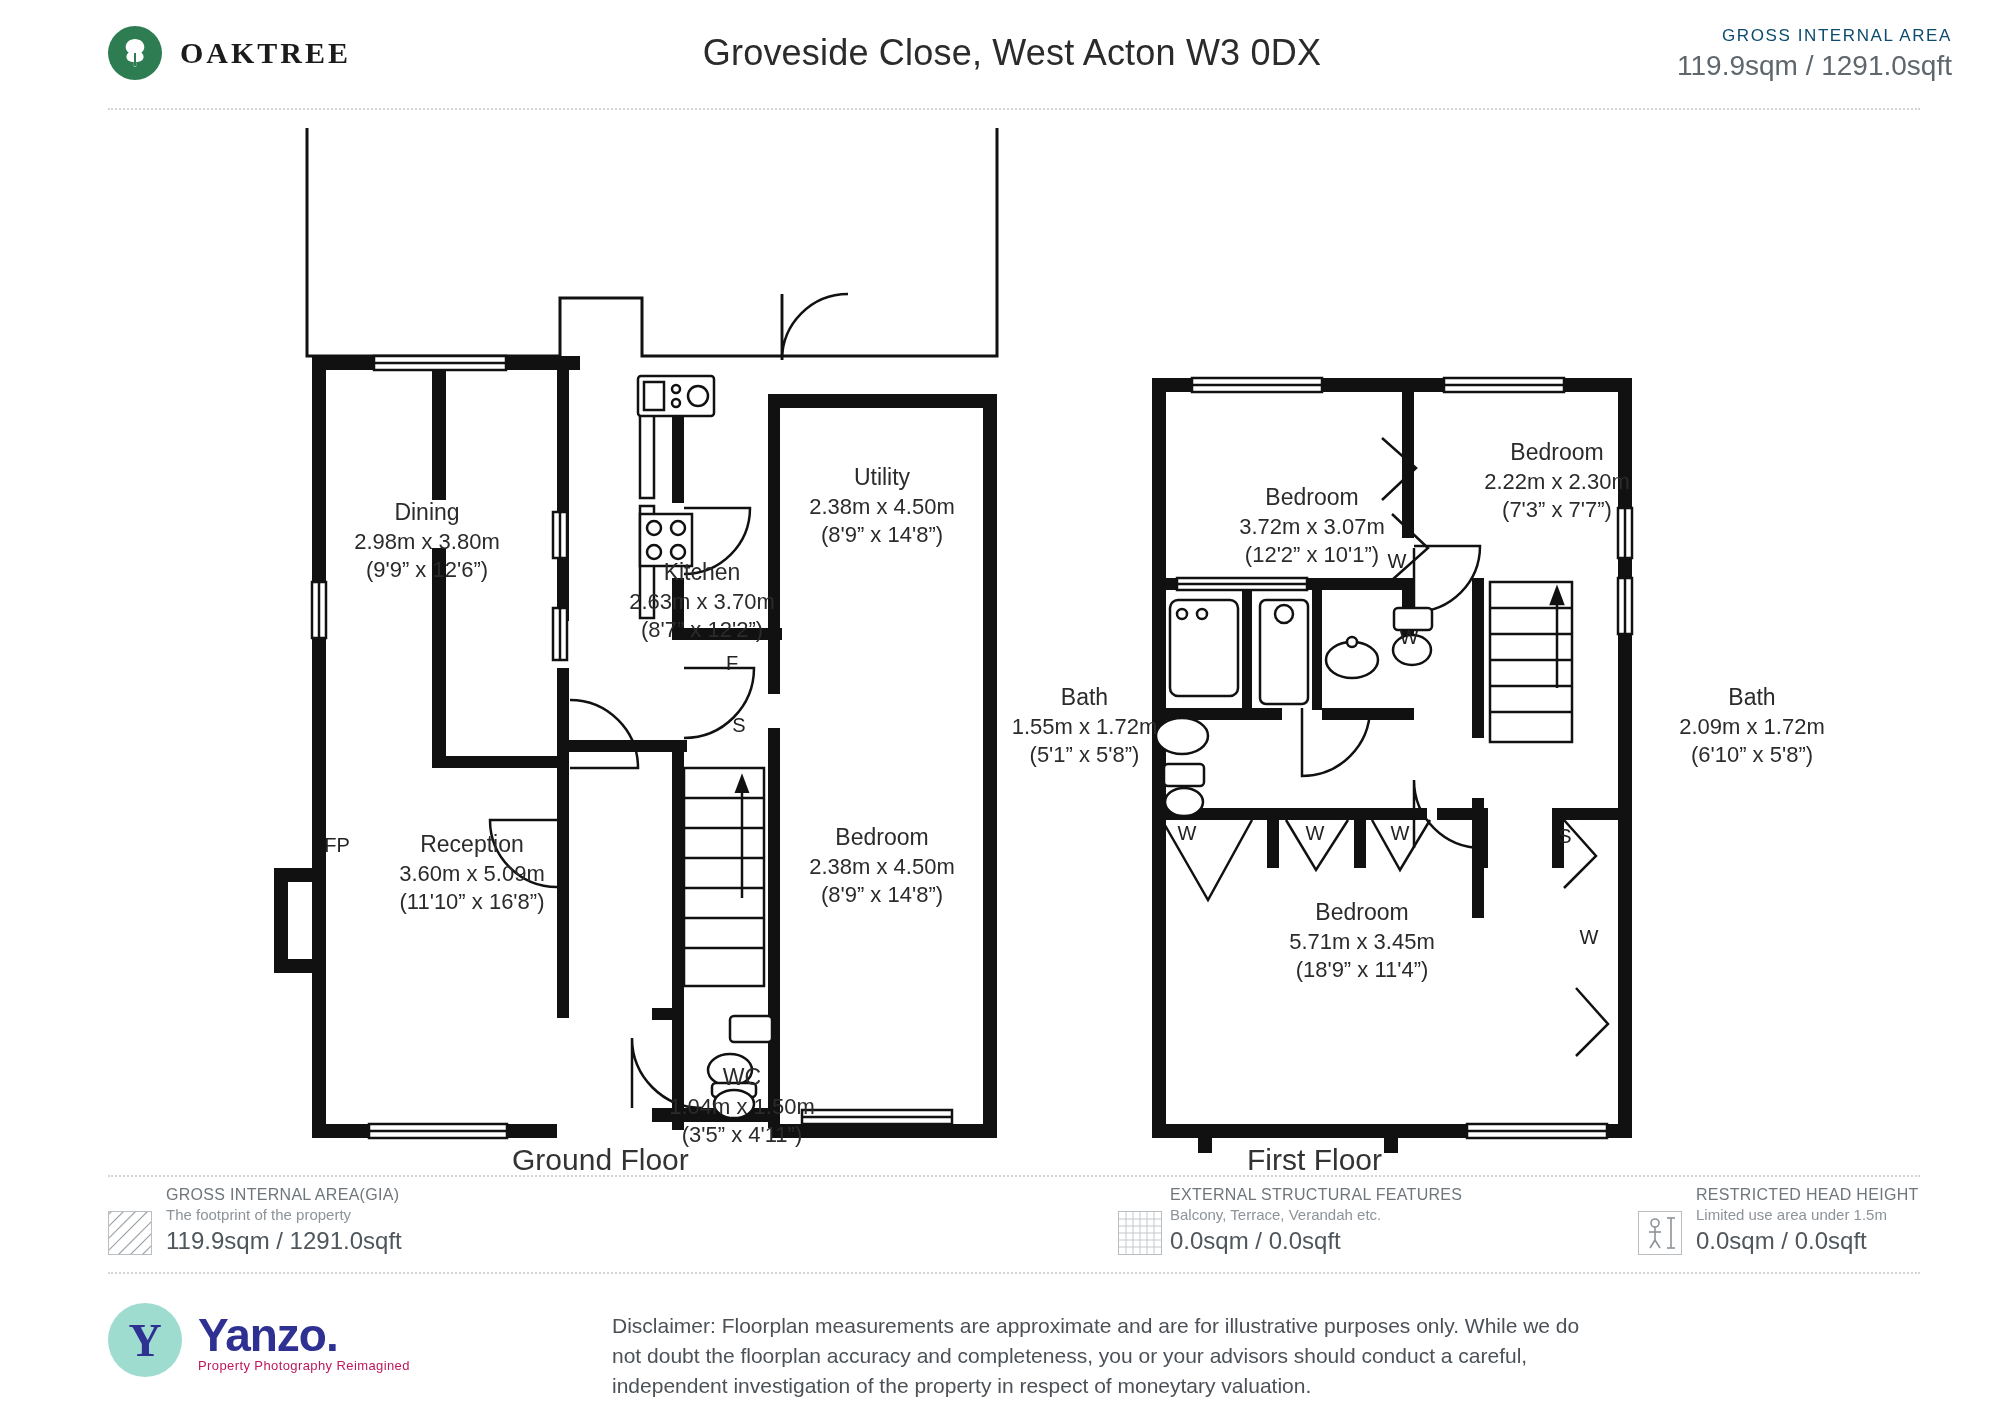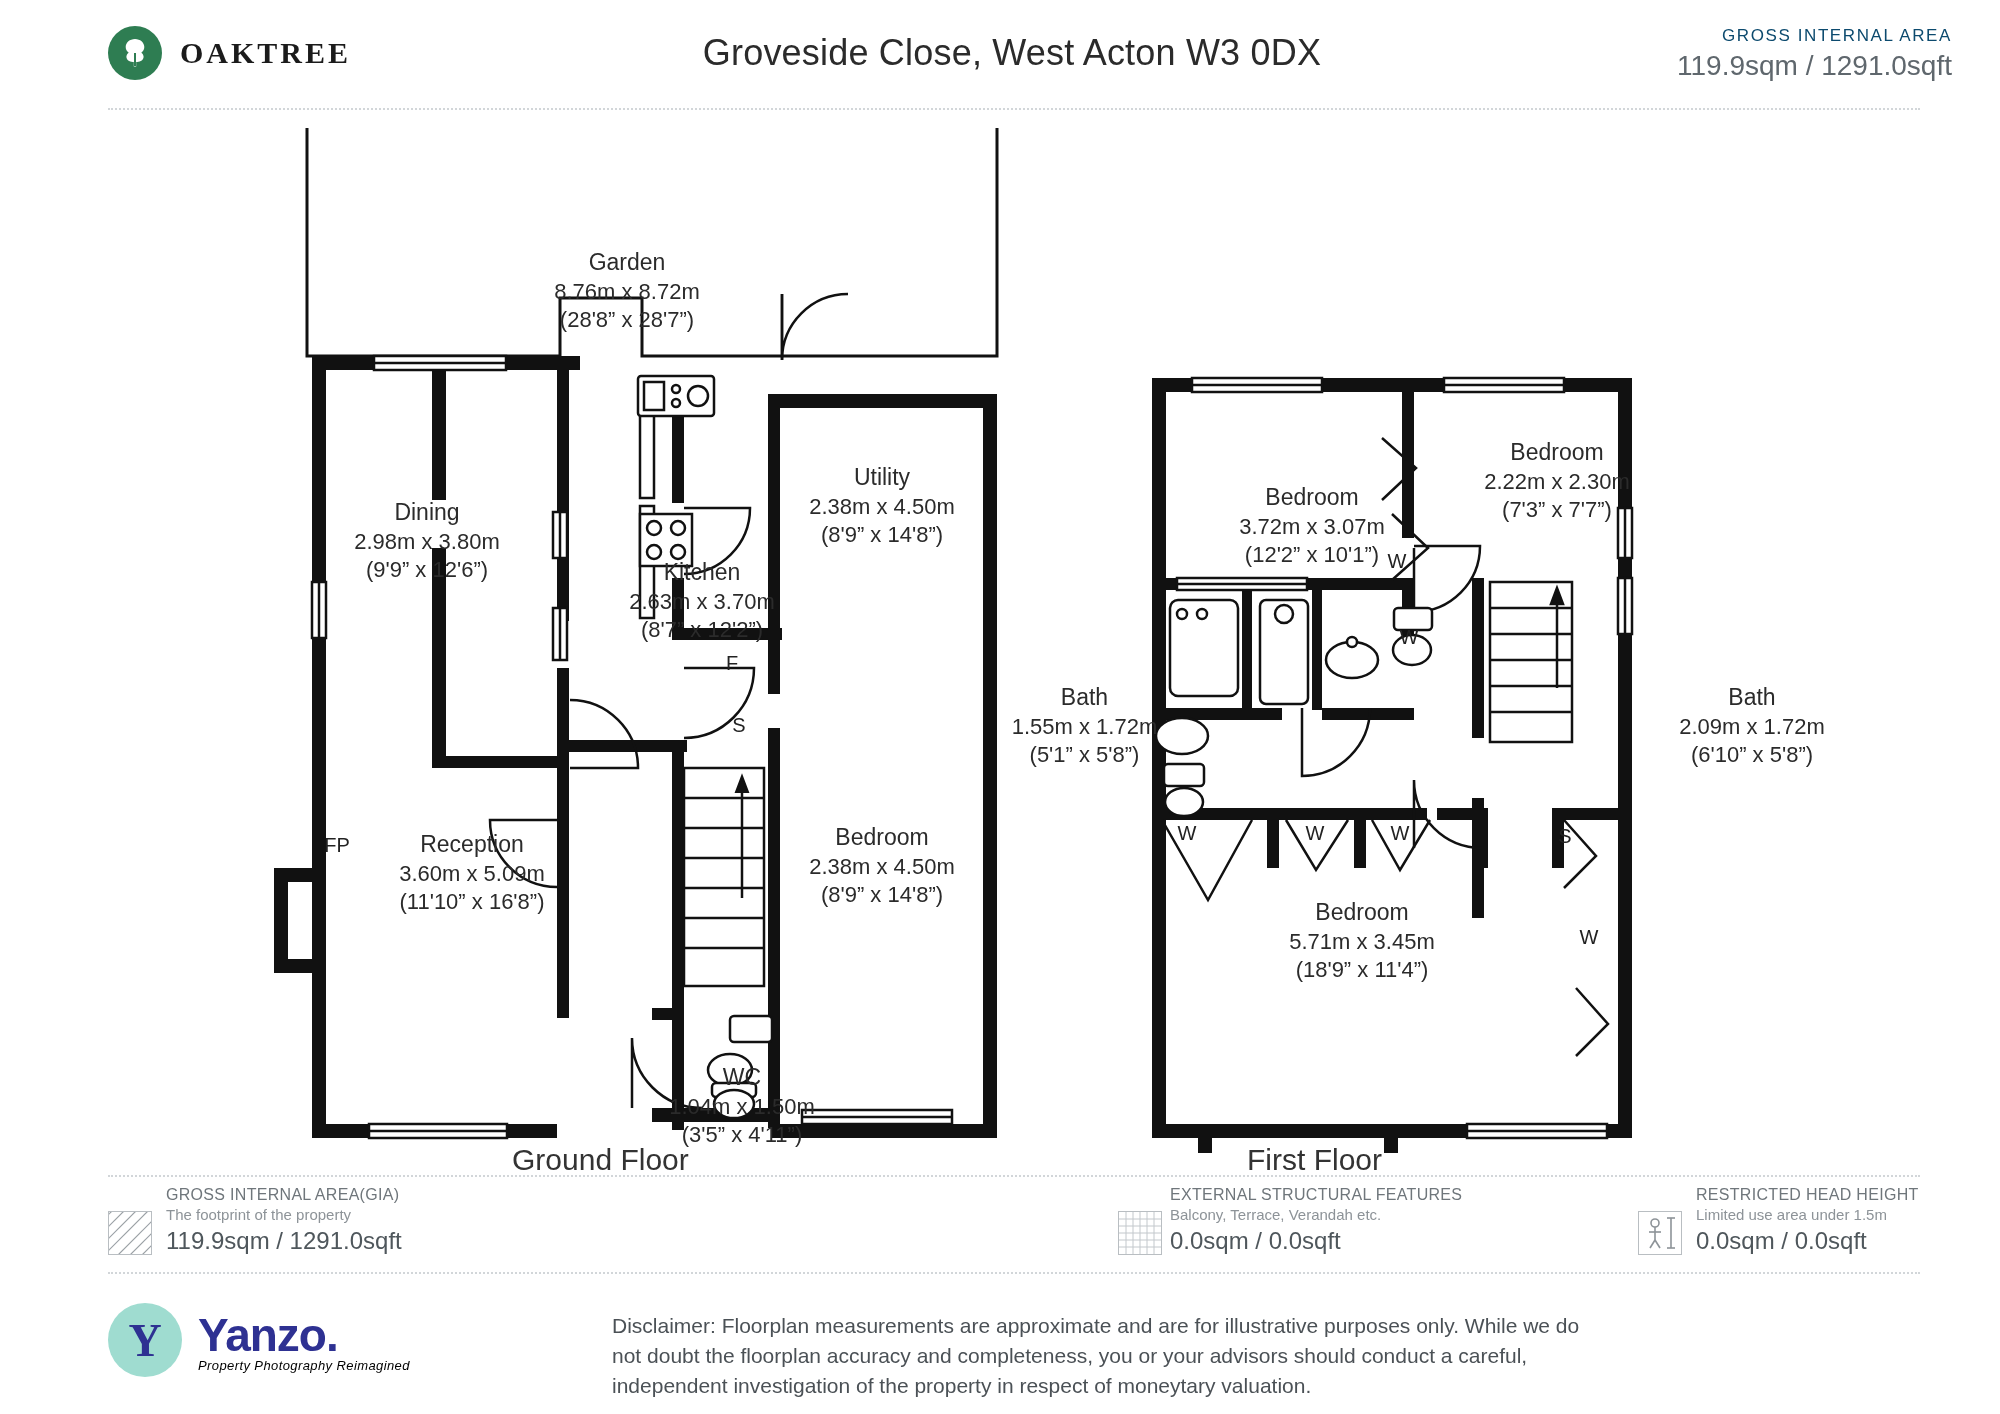--- a/index.html
+++ b/index.html
@@ -69,21 +69,21 @@
   
   .footer { position:absolute; left:0; top:1285px; width:2000px; height:129px; }
   .yanzo-wrap { position:absolute; left:96px; top:18px; display:flex; align-items:center; gap:16px; }
   .yanzo-circle { width:74px; height:74px; border-radius:50%; background:#9fdcd0; position:relative; }
   .yanzo-circle .y {
     position:absolute; left:0; top:0; width:74px; height:74px;
     display:flex; align-items:center; justify-content:center;
     font-size:46px; font-weight:bold; color:#2e3192; font-family:"Liberation Serif", serif;
   }
   .yanzo-name { font-size:46px; font-weight:bold; color:#2e3192; letter-spacing:-1px; font-family:"Liberation Sans", sans-serif; }
-  .yanzo-sub { font-size:13px; color:#000000; letter-spacing:0.4px; margin-top:-4px;font-style:italic; }
+  .yanzo-sub { font-size:13px; color:#be185d; letter-spacing:0.4px; margin-top:-4px; }
   .disclaimer {
     position:absolute; left:600px; top:26px; width:1000px;
     font-size:21px; color:#4b5156; line-height:1.42;
   }
 </style>
 </head>
 <body>
 
 <div class="page">
 
@@ -337,25 +337,20 @@
           <circle cx="1340" cy="534" r="5"></circle>
 
           <rect x="1382" y="500" width="38" height="22" rx="4"></rect>
           <ellipse cx="1400" cy="542" rx="19" ry="15"></ellipse>
         </g>
 
       </g>
     </svg>
 
     
-    <div class="room" style="left:490px; top:140px; width:250px;">
-      <div class="name">Garden</div>
-      <div class="dim">8.76m x 8.72m</div>
-      <div class="dim">(28'8” x 28'7”)</div>
-    </div>
 
     <div class="room" style="left:290px; top:390px; width:250px;">
       <div class="name">Dining</div>
       <div class="dim">2.98m x 3.80m</div>
       <div class="dim">(9'9” x 12'6”)</div>
     </div>
 
     <div class="room" style="left:745px; top:355px; width:250px;">
       <div class="name">Utility</div>
       <div class="dim">2.38m x 4.50m</div>

